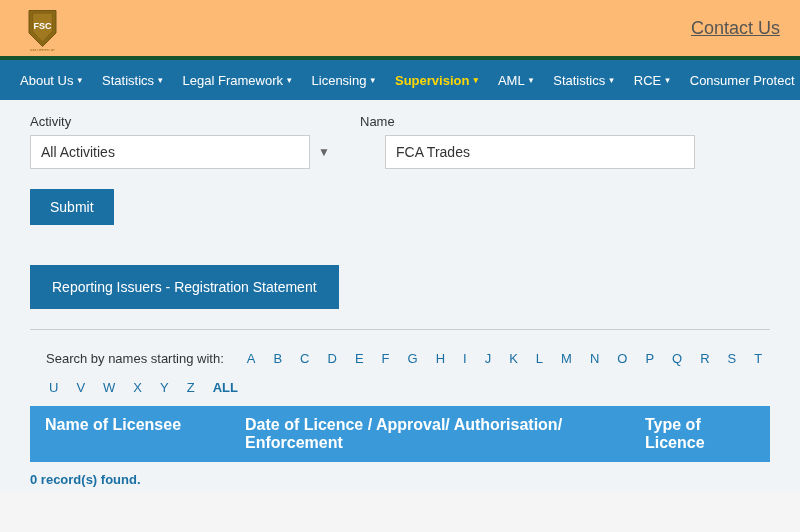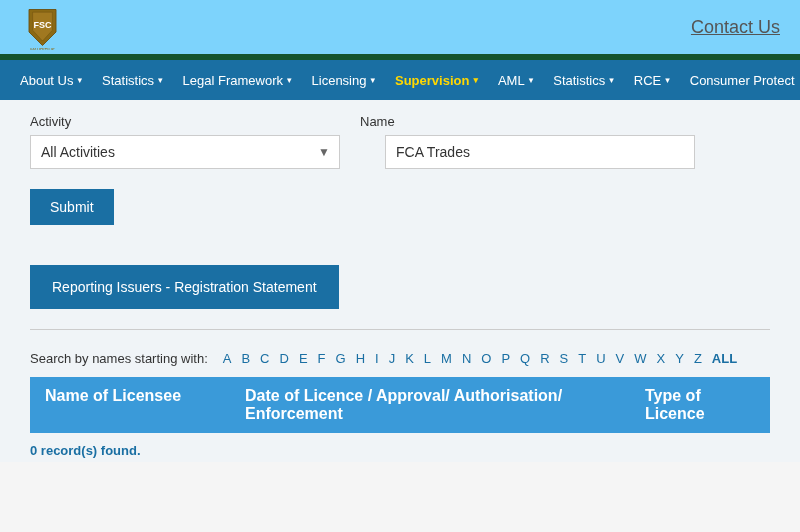--- a/index.html
+++ b/index.html
@@ -1,25 +1,25 @@
 <!DOCTYPE html>
 <html><head>
   <meta charset="utf-8">
   <style>
     * { margin: 0; padding: 0; box-sizing: border-box; }
     body { font-family: Arial, sans-serif; background: #f5f5f5; width: 800px; overflow-x: hidden; }
 
     
     .header {
-      background: #7dd3fc;
+      background: #fdba74;
       display: flex;
       align-items: center;
       justify-content: space-between;
       padding: 10px 20px;
-      border-bottom: 6px solid #14532d;
+      border-bottom: 4px solid #14532d;
       height: 60px;
     }
     .logo {
       display: flex;
       align-items: center;
     }
     .logo-icon {
       width: 45px;
       height: 45px;
     }
@@ -83,21 +83,21 @@
     }
     .form-group select,
     .form-group input {
       font-size: 14px;
       padding: 8px 10px;
       border: 1px solid #ccc;
       background: #fff;
       color: #333;
     }
     .activity-select {
-      width: 310px;
+      width: 280px;
       appearance: none;
       -webkit-appearance: none;
       background-image: none;
       cursor: pointer;
       position: relative;
     }
     .select-wrapper {
       position: relative;
       display: inline-block;
       width: 310px;
@@ -135,25 +135,25 @@
       color: #fff;
       border: none;
       padding: 14px 22px;
       font-size: 14px;
       cursor: pointer;
       display: inline-block;
     }
 
     
     .alpha-search {
-      margin: 20px 0 10px 0;
+      margin: 20px 0 10px 16px;
       display: flex;
       align-items: center;
       flex-wrap: wrap;
-      gap: 4px;
+      gap: 12px;
       font-size: 13px;
       color: #333;
     }
     .alpha-search .label {
       margin-right: 8px;
     }
     .alpha-link {
       color: #1a6fa3;
       cursor: pointer;
       font-size: 13px;

